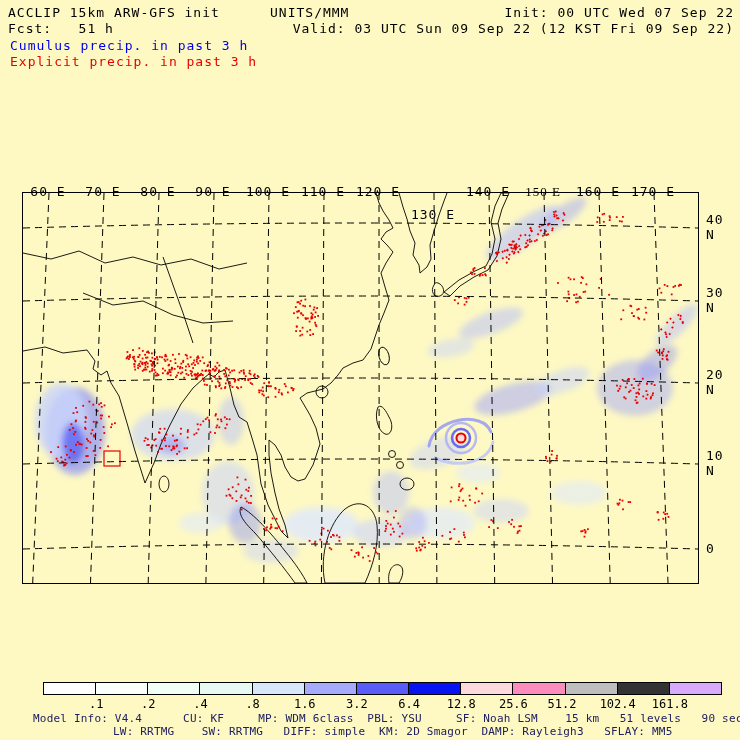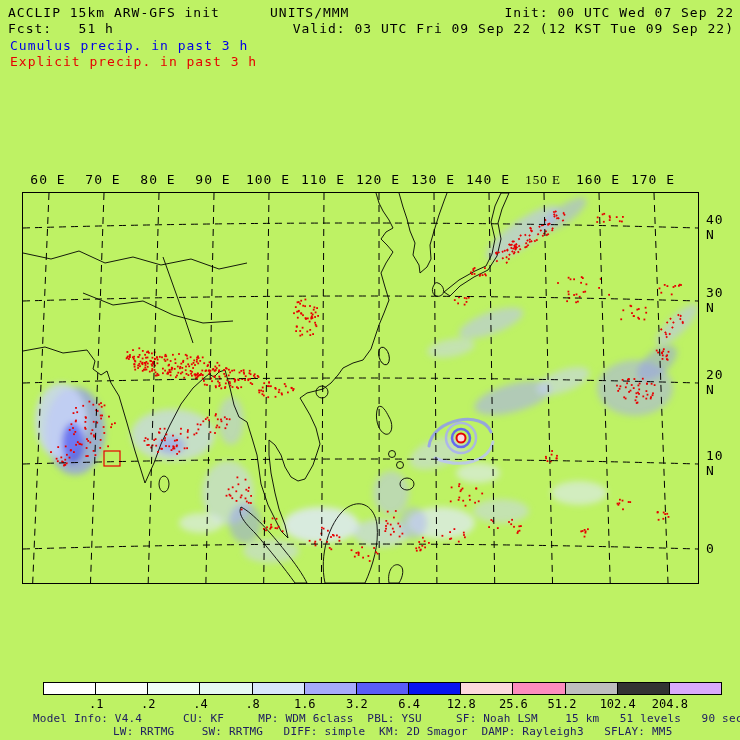--- a/index.html
+++ b/index.html
@@ -1,55 +1,55 @@
 <!DOCTYPE html>
 <html><head>
 <meta charset="utf-8">
 <style>
   html,body{margin:0;padding:0;background:#fff;}
-  .page{position:relative;width:740px;height:740px;background:#bef264;overflow:hidden;
+  .page{position:relative;width:740px;height:740px;background:#fef9c3;overflow:hidden;
         font-family:"DejaVu Sans Mono","Liberation Mono",monospace;color:#000;}
   .abs{position:absolute;white-space:pre;}
   .hdr{font-size:13px;letter-spacing:1px;}
   .axis-label{font-size:13px;letter-spacing:1px;color:#000;}
   .map-frame{position:absolute;left:22px;top:192px;width:675px;height:390px;border:1px solid #000;box-sizing:content-box;}
   .lon-axis{position:absolute;left:22px;top:172px;width:700px;height:16px;}
-  .lon-axis span{position:absolute;transform:translateX(-50%);top:0;text-align:center;}
+  .lon-axis span{position:absolute;transform:translateX(-50%);top:12px;text-align:center;}
   .lat-axis{position:absolute;left:704px;top:192px;width:36px;height:390px;}
   .lat-axis span{position:absolute;left:2px;transform:translateY(-50%);}
   .contours-line{font-size:12px;letter-spacing:.3px;}
   .colorbar{position:absolute;left:44px;top:682px;width:678px;height:13px;display:flex;}
   .colorbar div{flex:1 1 0;border:1px solid #000;margin-left:-1px;}
   .cbar-labels{position:absolute;left:44px;top:697px;width:696px;height:14px;font-size:12px;}
   .cbar-labels span{position:absolute;transform:translateX(-50%);}
   .cbar-labels .unit{transform:none;padding-left:30px;}
   .footer-line{font-size:11px;letter-spacing:.2px;}
 </style>
 </head>
 <body>
 
 <div class="page">
 
   <div class="abs hdr" style="left:8px;top:5px;">ACCLIP 15km ARW-GFS init</div>
   <div class="abs hdr" style="left:270px;top:5px;">UNITS/MMM</div>
   <div class="abs hdr" style="right:6px;top:5px;">Init: 00 UTC Wed 07 Sep 22</div>
   <div class="abs hdr" style="left:8px;top:21px;">Fcst:   51 h</div>
-  <div class="abs hdr" style="right:6px;top:21px;">Valid: 03 UTC Fri 09 Sep 22 (12 KST Tue 09 Sep 22)</div>
+  <div class="abs hdr" style="right:6px;top:21px;">Valid: 03 UTC Sun 09 Sep 22 (12 KST Fri 09 Sep 22)</div>
   <div class="abs hdr" id="legend-cumulus" style="left: 10px; top: 38px; color: rgb(0, 0, 230);">Cumulus precip. in past 3 h</div>
   <div class="abs hdr" id="legend-explicit" style="left: 10px; top: 54px; color: rgb(230, 0, 0);">Explicit precip. in past 3 h</div>
 
   <div class="lon-axis axis-label" id="lon-axis">
       <span style="left: 26px;">60 E</span>
       <span style="left: 81px;">70 E</span>
       <span style="left: 136px;">80 E</span>
       <span style="left: 191px;">90 E</span>
       <span style="left: 246px;">100 E</span>
       <span style="left: 301px;">110 E</span>
       <span style="left: 356px;">120 E</span>
-      <span style="left: 411px;">130 E</span>
+      <span style="left: 411px; margin-top: 23px;">130 E</span>
       <span style="left: 466px;">140 E</span>
       <span style="left: 521px; font-family: Liberation Serif, serif;">150 E</span>
       <span style="left: 576px;">160 E</span>
       <span style="left: 631px;">170 E</span>
     </div>
 
   <div class="lat-axis axis-label" id="lat-axis">
       <span style="top: 35px;">40 N</span>
       <span style="top: 108px;">30 N</span>
       <span style="top: 190px;">20 N</span>
@@ -1091,19 +1091,19 @@
       <span style="left: 104.308px;">.2</span>
       <span style="left: 156.462px;">.4</span>
       <span style="left: 208.615px;">.8</span>
       <span style="left: 260.769px;">1.6</span>
       <span style="left: 312.923px;">3.2</span>
       <span style="left: 365.077px;">6.4</span>
       <span style="left: 417.231px;">12.8</span>
       <span style="left: 469.385px;">25.6</span>
       <span style="left: 518px; text-align: center;">51.2</span>
       <span style="left: 573.692px;">102.4</span>
-      <span style="left: 625.846px;">204.8</span>
+      <span style="left: 625.846px;">161.8</span>
       <span class="unit" style="left: 680px;">mm</span>
     </div>
 
   <div class="abs footer-line" style="left: 33px; top: 712px; color: rgb(32, 32, 96);">Model Info: V4.4      CU: KF     MP: WDM 6class  PBL: YSU     SF: Noah LSM    15 km   51 levels   90 sec</div>
   <div class="abs footer-line" style="left: 113px; top: 725px; color: rgb(32, 32, 96);">LW: RRTMG    SW: RRTMG   DIFF: simple  KM: 2D Smagor  DAMP: Rayleigh3   SFLAY: MM5</div>
 </div>
 
 </body></html>

